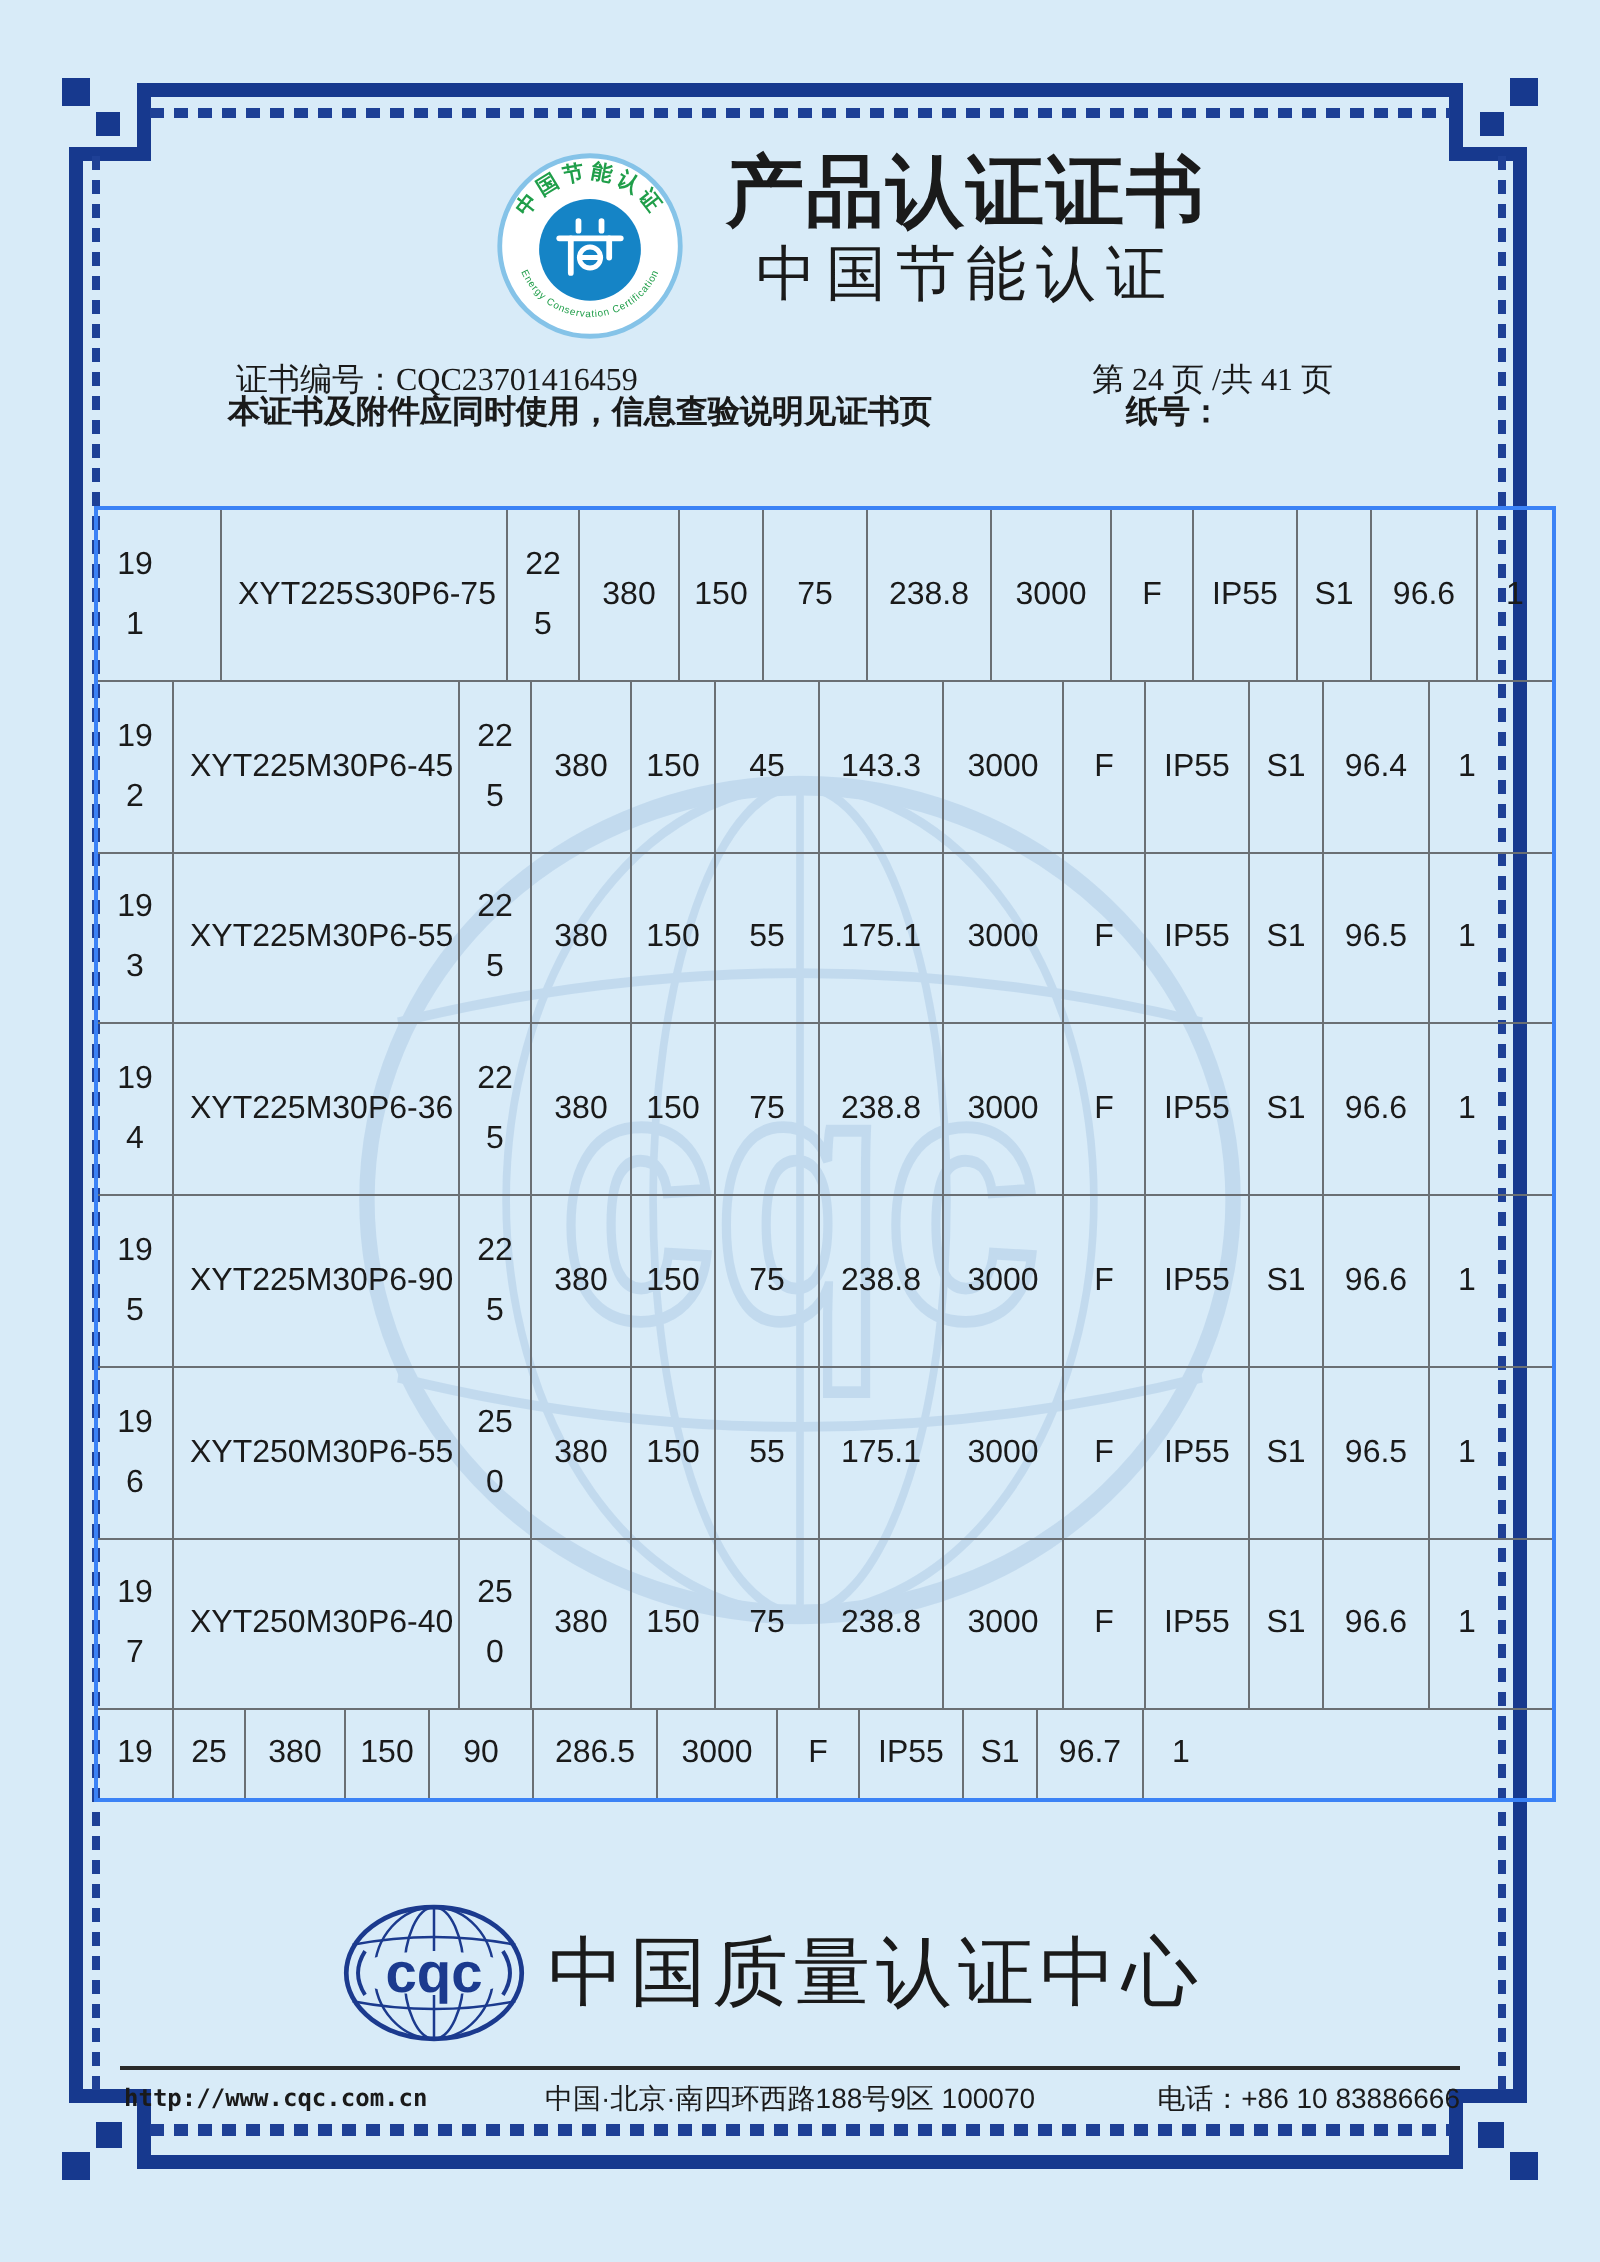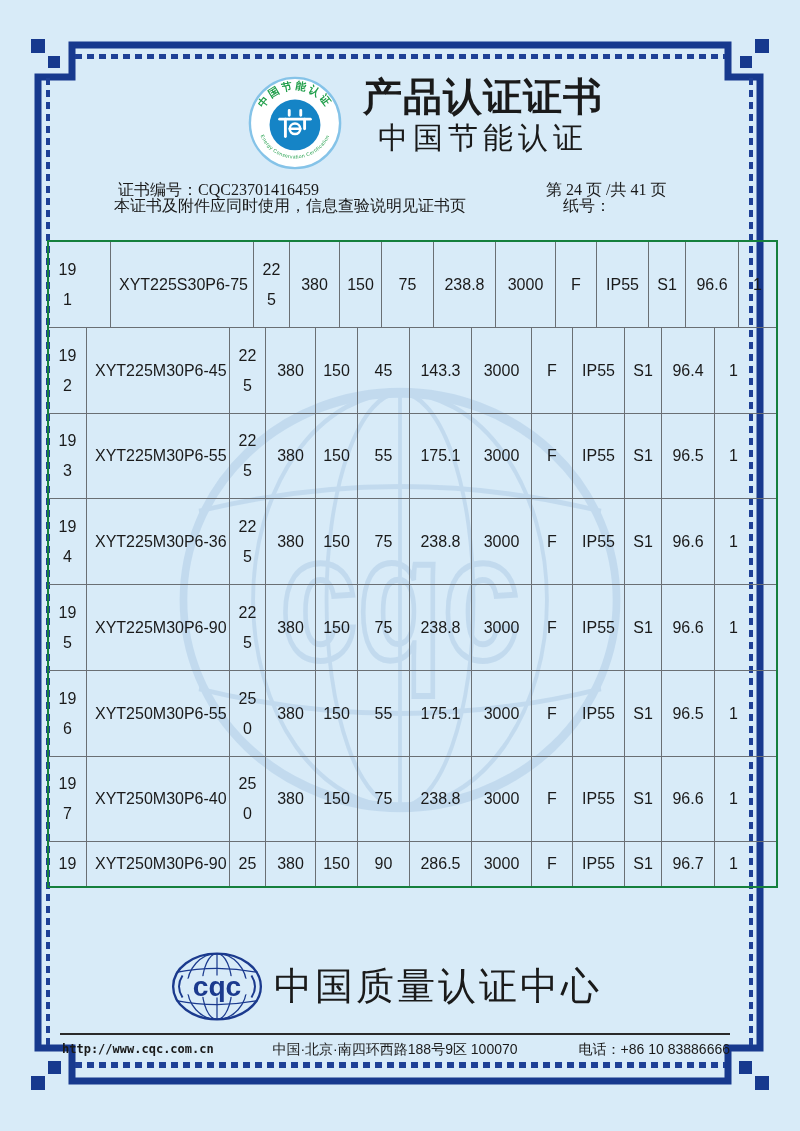--- a/index.html
+++ b/index.html
@@ -25,28 +25,28 @@
 
   
   .logo-wrap{left:247px;top:75px;width:96px;height:96px;}
   .title-block{left:338px;top:74px;width:290px;text-align:center;}
   .page-title{font-size:39px;font-weight:bold;letter-spacing:1px;line-height:46px;white-space:nowrap;}
   .page-subtitle{font-size:30px;font-weight:400;letter-spacing:5px;line-height:36px;white-space:nowrap;}
   .cert-line{left:118px;top:180px;width:564px;height:20px;
     font-family:"Liberation Serif","DejaVu Serif",serif;font-size:16px;}
   .cert-no-label,.cert-no-value{display:inline;}
   .page-info{position:absolute;left:428px;top:0;white-space:nowrap;}
-  .notice-line{left:114px;top:196px;width:600px;font-size:16px;font-weight:normal;}
+  .notice-line{left:114px;top:196px;width:600px;font-size:16px;font-weight:bold;}
   .paper-no{position:absolute;left:449px;top:0;white-space:nowrap;text-align:right;}
 
   
   .watermark{left:168px;top:378px;width:464px;height:444px;opacity:.5;pointer-events:none;}
 
   
-  .cert-table{left:47px;top:240px;border:2px solid #15803d;background:transparent;}
+  .cert-table{left:47px;top:253px;border:2px solid #3b82f6;background:transparent;}
   .t-row{display:flex;}
   .t-row + .t-row{border-top:1px solid #6a6f74;}
   .t-cell{box-sizing:border-box;display:flex;flex-direction:column;
     justify-content:center;align-items:center;font-size:16px;}
   .t-cell + .t-cell{border-left:1px solid #6a6f74;}
   .t-cell.model{align-items:flex-start;padding-left:8px;}
   .cell-line{line-height:30px;height:30px;}
 
   
   .footer-brand{left:170px;top:946px;width:460px;height:80px;display:flex;align-items:center;}
@@ -429,23 +429,20 @@
         <div class="cell-line">96.6</div>
       </div>
       <div class="t-cell" style="width: 38px;">
         <div class="cell-line">1</div>
       </div>
     </div>
     <div class="t-row" style="height: 44px;">
       <div class="t-cell" style="width: 37px;">
         <div class="cell-line">19</div>
       </div>
-      <div class="t-cell model" style="width: 143px;">
-        <div class="cell-line">XYT250M30P6-90</div>
-      </div>
       <div class="t-cell" style="width: 36px;">
         <div class="cell-line">25</div>
       </div>
       <div class="t-cell" style="width: 50px;">
         <div class="cell-line">380</div>
       </div>
       <div class="t-cell" style="width: 42px;">
         <div class="cell-line">150</div>
       </div>
       <div class="t-cell" style="width: 52px;">

